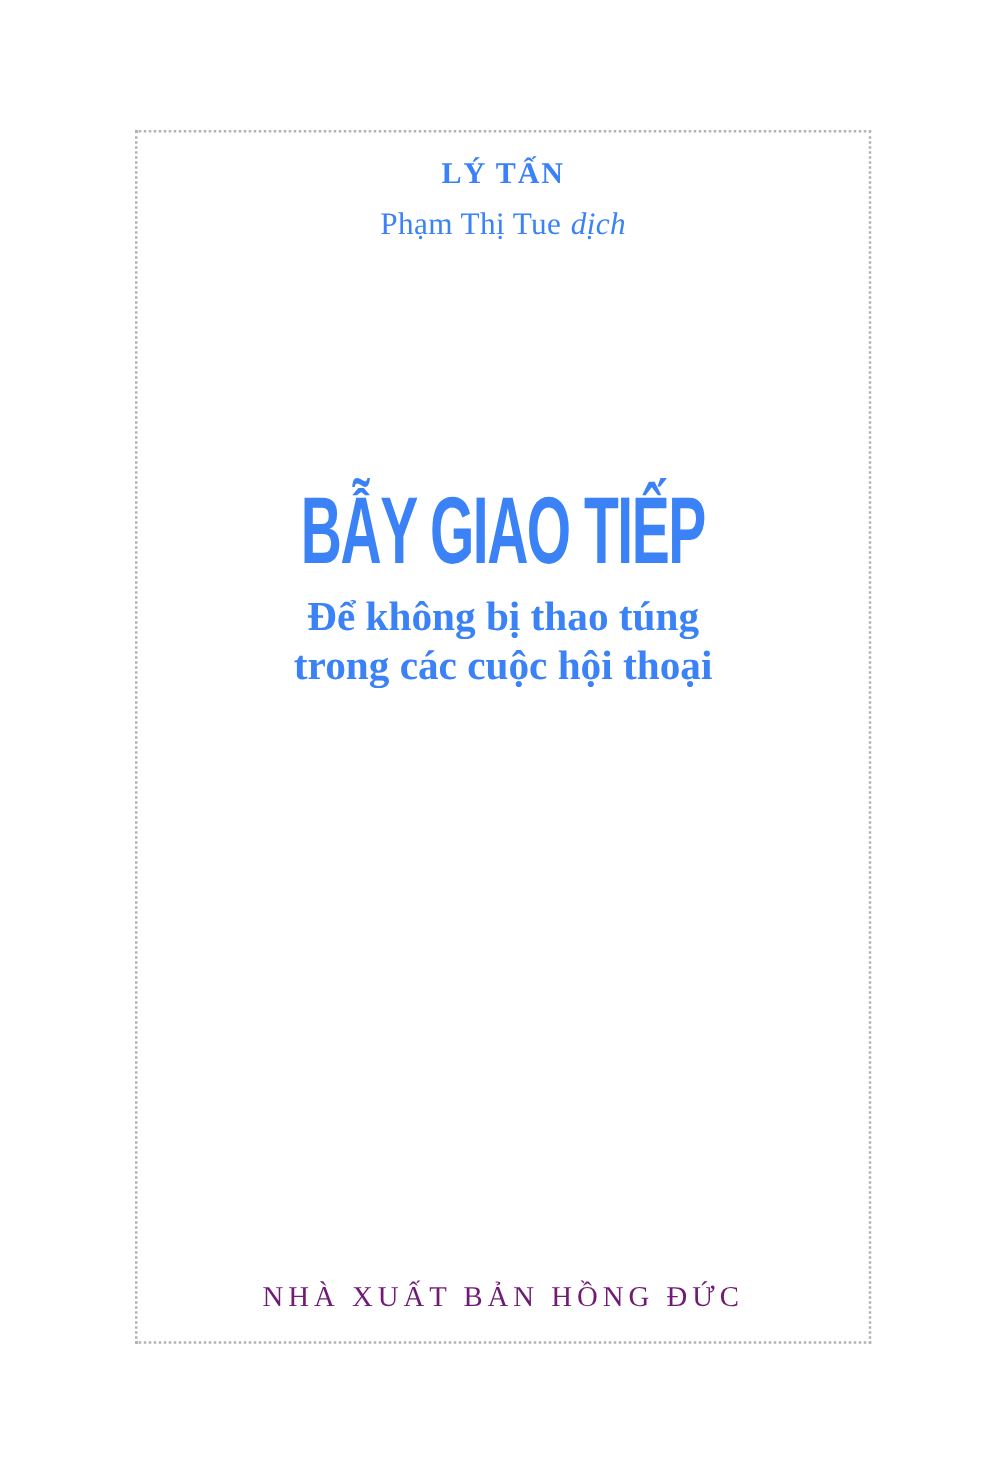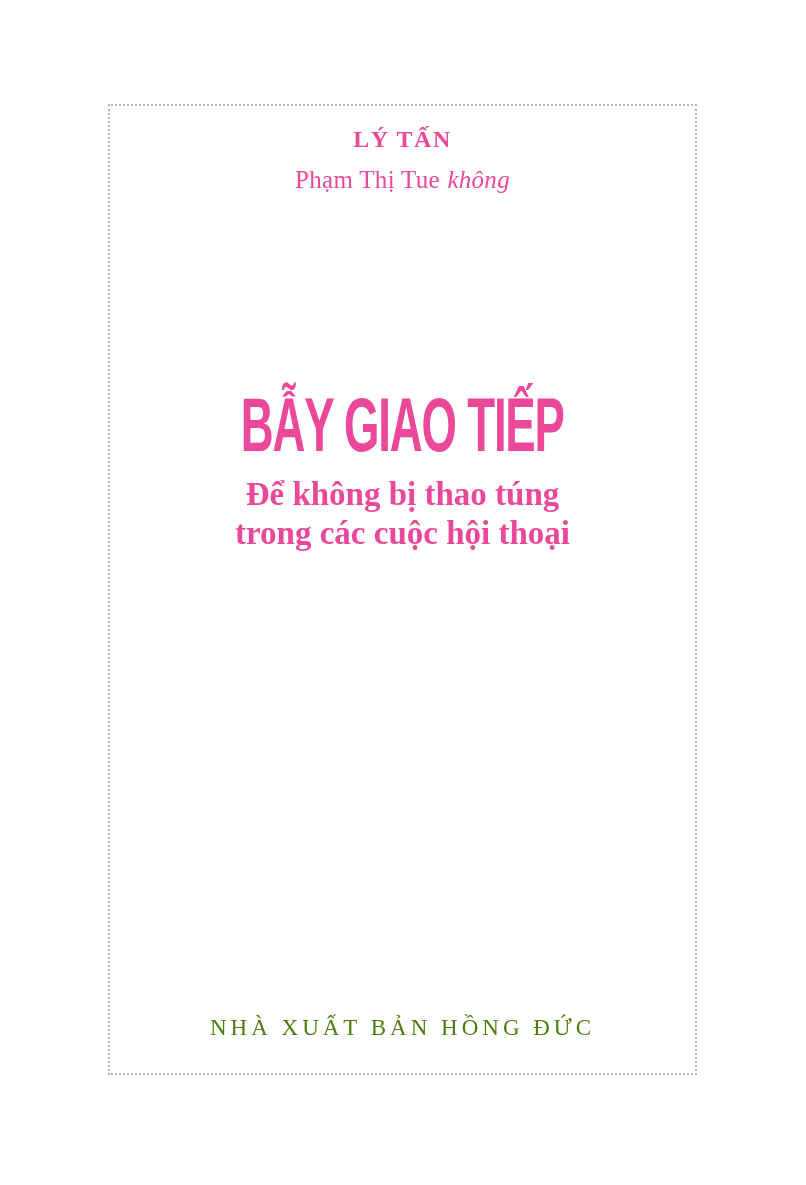--- a/index.html
+++ b/index.html
@@ -22,21 +22,21 @@
     width: 589px;
     height: 971px;
     border: 2px dotted #b3b3b3;
     box-sizing: border-box;
   }
   .centered {
     position: absolute;
     left: 0;
     width: 100%;
     text-align: center;
-    color: #ec4899;
+    color: #3b82f6;
   }
   .author-name {
     top: 20px;
     font-family: "Liberation Serif", serif;
     font-weight: 700;
     font-size: 24px;
     letter-spacing: 1.5px;
   }
   .translator-line {
     top: 60px;
@@ -65,38 +65,38 @@
   }
   .book-subtitle {
     top: 369px;
     font-family: "Liberation Serif", serif;
     font-weight: 700;
     font-size: 33px;
     line-height: 1.17;
     white-space: pre-line;
   }
   .publisher-name {
-    bottom: 32px;
+    bottom: 22px;
     font-family: "Liberation Serif", serif;
     font-weight: 400;
     font-size: 23px;
     letter-spacing: 4px;
-    color: #4d7c0f;
+    color: #701a75;
   }
 </style>
 </head>
 <body>
 
 <div class="page">
   <div class="page-border">
 
     <div class="centered author-name">LÝ TẤN</div>
 
     <div class="centered translator-line">
-      <span>Phạm Thị Tue</span><span class="translator-role">không</span>
+      <span>Phạm Thị Tue</span><span class="translator-role">dịch</span>
     </div>
 
     <div class="centered book-subtitle">Để không bị thao túng
 trong các cuộc hội thoại</div>
 
     <div class="centered book-title">
       <span class="squeeze">BẪY GIAO TIẾP</span>
     </div>
 
     <div class="centered publisher-name">NHÀ XUẤT BẢN HỒNG ĐỨC</div>

